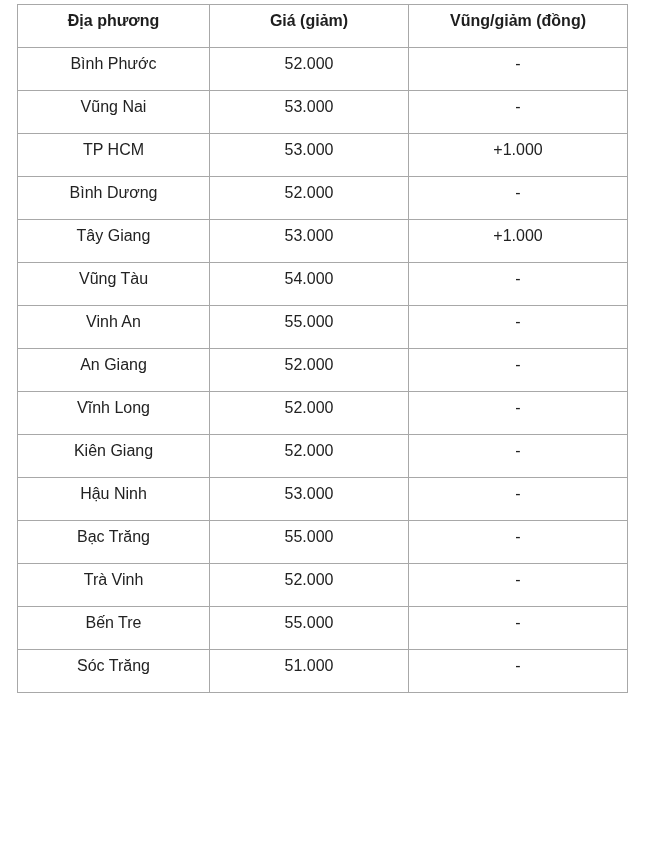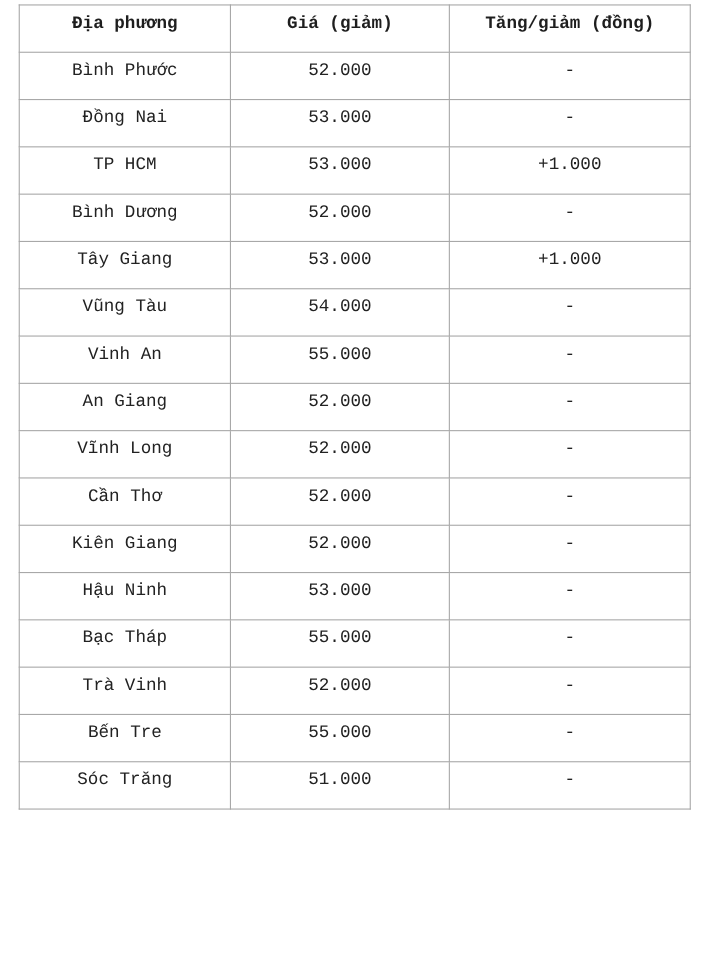--- a/index.html
+++ b/index.html
@@ -3,21 +3,20 @@
 <meta charset="utf-8">
 <style>
   html, body { margin: 0; padding: 0; background: #ffffff; }
   body { width: 660px; height: 868px; position: relative; overflow: hidden;
          font-family: "Liberation Sans", "DejaVu Sans", sans-serif; color: #222222; }
   table.price-table {
     position: absolute; left: 17px; top: 4px;
     border-collapse: collapse;
     table-layout: fixed;
     width: 610px;
-    font-family: Liberation Mono, monospace;
   }
   table.price-table col.c1 { width: 192px; }
   table.price-table col.c2 { width: 199px; }
   table.price-table col.c3 { width: 219px; }
   table.price-table th, table.price-table td {
     border: 1px solid #a8a8a8;
     height: 42px;
     padding: 0;
     text-align: center;
     vertical-align: top;
@@ -40,39 +39,39 @@
     </colgroup>
   <thead>
     <tr>
       <th>
           <span>Địa phương</span>
         </th>
       <th>
           <span>Giá (giảm)</span>
         </th>
       <th>
-          <span>Tăng/giảm (đồng)</span>
+          <span>Vũng/giảm (đồng)</span>
         </th>
     </tr>
   </thead>
   <tbody id="rows">
       <tr>
         <td>
           <span>Bình Phước</span>
         </td>
         <td>
           <span>52.000</span>
         </td>
         <td>
           <span>-</span>
         </td>
       </tr>
       <tr>
         <td>
-          <span>Đồng Nai</span>
+          <span>Vũng Nai</span>
         </td>
         <td>
           <span>53.000</span>
         </td>
         <td>
           <span>-</span>
         </td>
       </tr>
       <tr>
         <td>
@@ -146,31 +145,20 @@
         </td>
         <td>
           <span>52.000</span>
         </td>
         <td>
           <span>-</span>
         </td>
       </tr>
       <tr>
         <td>
-          <span>Cần Thơ</span>
-        </td>
-        <td>
-          <span>52.000</span>
-        </td>
-        <td>
-          <span>-</span>
-        </td>
-      </tr>
-      <tr>
-        <td>
           <span>Kiên Giang</span>
         </td>
         <td>
           <span>52.000</span>
         </td>
         <td>
           <span>-</span>
         </td>
       </tr>
       <tr>
@@ -179,21 +167,21 @@
         </td>
         <td>
           <span>53.000</span>
         </td>
         <td>
           <span>-</span>
         </td>
       </tr>
       <tr>
         <td>
-          <span>Bạc Tháp</span>
+          <span>Bạc Trăng</span>
         </td>
         <td>
           <span>55.000</span>
         </td>
         <td>
           <span>-</span>
         </td>
       </tr>
       <tr>
         <td>

